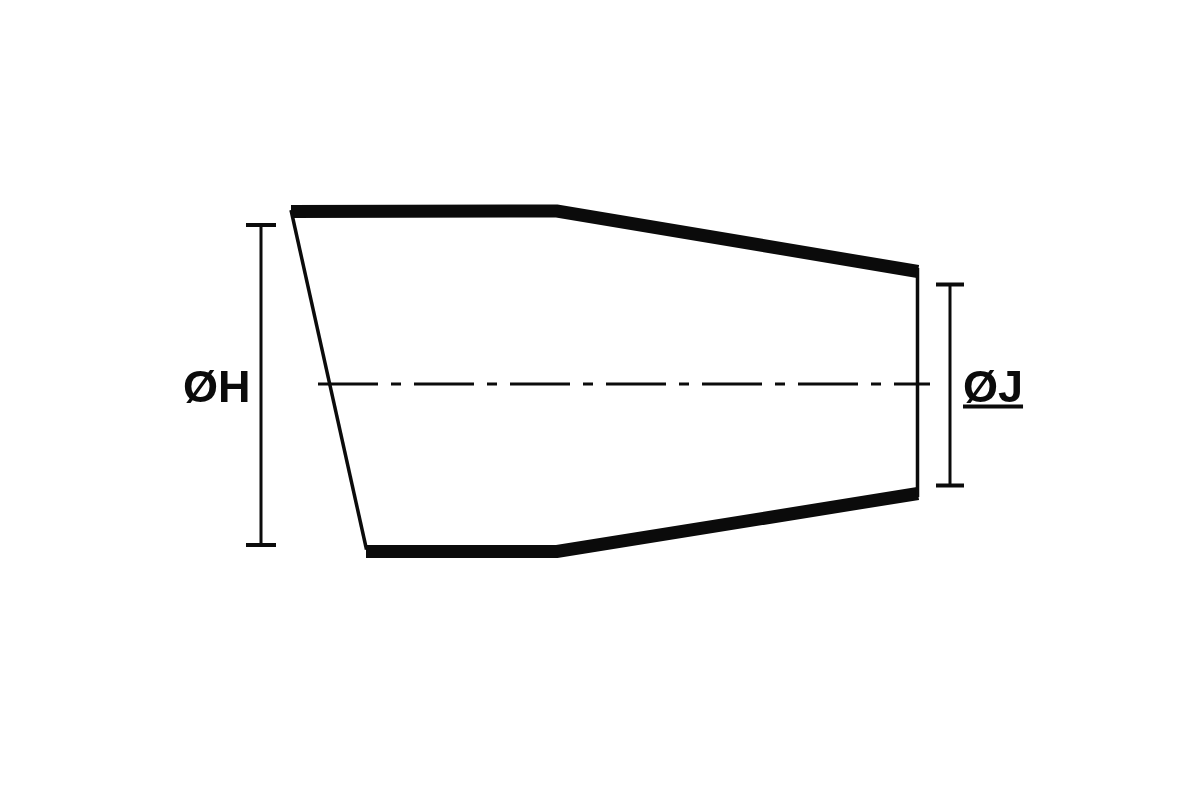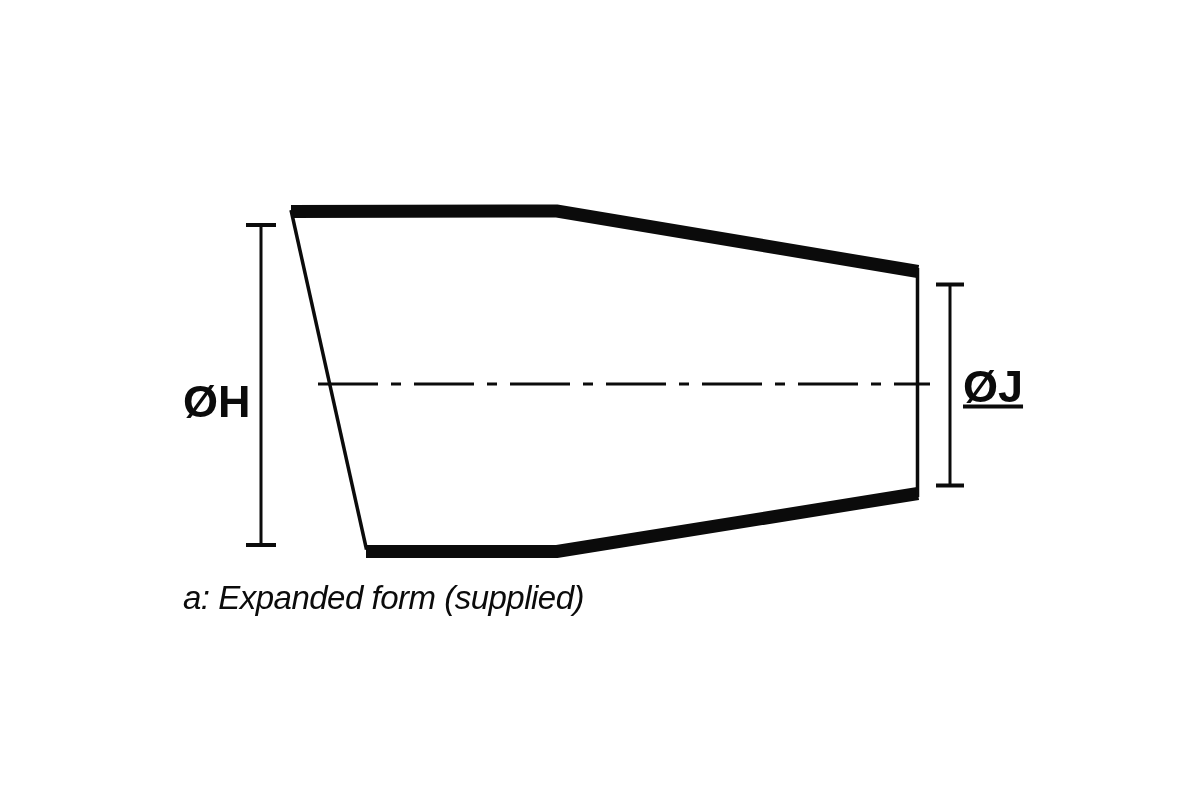--- a/index.html
+++ b/index.html
@@ -79,19 +79,18 @@
       <line class="stroke tick" x1="246" y1="545" x2="276" y2="545"></line>
     </g>
 
     <g>
       <line class="stroke dim" x1="950" y1="284.5" x2="950" y2="485.5"></line>
       <line class="stroke tick" x1="936" y1="284.5" x2="964" y2="284.5"></line>
       <line class="stroke tick" x1="936" y1="485.5" x2="964" y2="485.5"></line>
     </g>
   </svg>
 
-  <div class="dim-label" style="left:183px; top:401px;">ØH</div>
+  <div class="dim-label" style="left:183px; top:386px;">ØH</div>
 
   <div class="dim-label" style="left:963px; top:386px;text-decoration:underline;">ØJ</div>
 
-  <div class="figure-caption" style="left:183px; top:597px;">a: Expanded form (supplied)</div>
 
 </div>
 
 </body></html>

